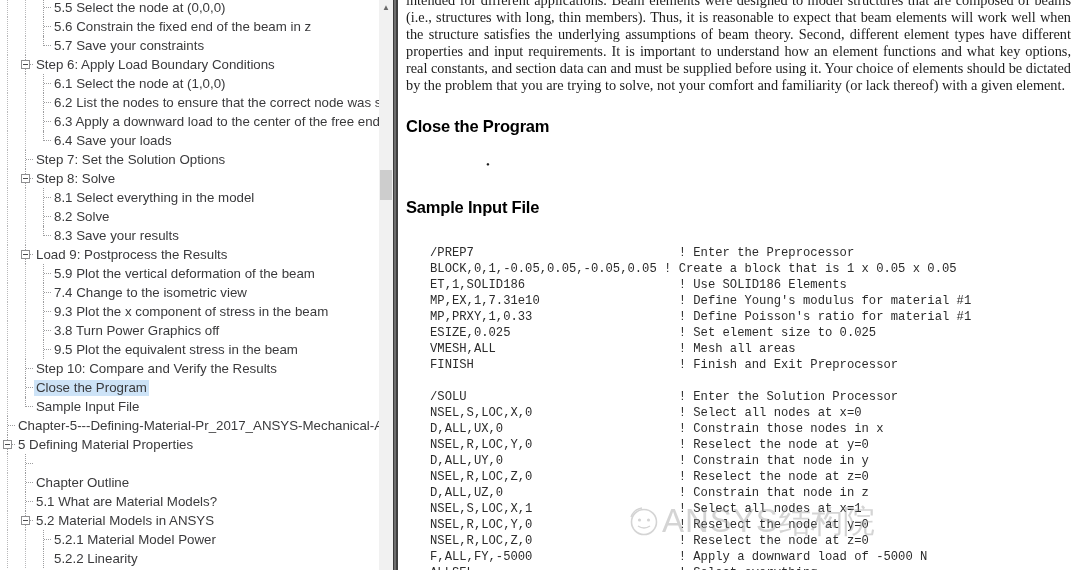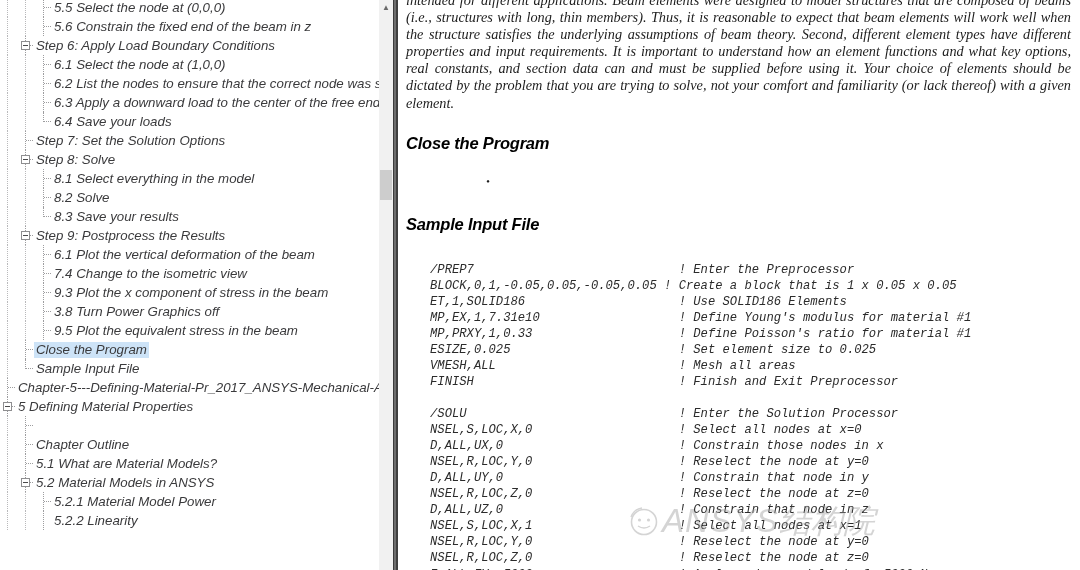--- a/index.html
+++ b/index.html
@@ -8,21 +8,20 @@
     width: 1080px; height: 570px;
     overflow: hidden;
     background: #ffffff;
     font-family: "Liberation Sans", sans-serif;
   }
   #app {
     position: relative;
     width: 1080px; height: 570px;
     display: flex;
     background: #ffffff;
-    font-style: italic;
   }
 
   
   #sidebar {
     position: relative;
     width: 393px;
     height: 570px;
     background: #ffffff;
     overflow: hidden;
   }
@@ -235,20 +234,29 @@
         <div class="node">
           <div class="guides" style="width: 52px;">
             <div class="g" style="left: 7px;"></div>
             <div class="g" style="left: 25px;"></div>
             <div class="vfull" style="left: 43px;"></div>
             <div class="elbow" style="left: 44px;"></div>
           </div>
           <span class="lbl">5.6 Constrain the fixed end of the beam in z</span>
         </div>
         <div class="node">
+          <div class="guides" style="width: 52px;">
+            <div class="g" style="left: 7px;"></div>
+            <div class="g" style="left: 25px;"></div>
+            <div class="vhalf" style="left: 43px;"></div>
+            <div class="elbow" style="left: 44px;"></div>
+          </div>
+          <span class="lbl">5.7 Save your constraints</span>
+        </div>
+        <div class="node">
           <div class="guides" style="width: 34px;">
             <div class="g" style="left: 7px;"></div>
             <div class="vfull" style="left: 25px;"></div>
             <div class="elbow" style="left: 26px;"></div>
             <div class="toggle" style="left: 21px;"></div>
           </div>
           <span class="lbl">Step 6: Apply Load Boundary Conditions</span>
         </div>
         <div class="node">
           <div class="guides" style="width: 52px;">
@@ -330,30 +338,30 @@
           </div>
           <span class="lbl">8.3 Save your results</span>
         </div>
         <div class="node">
           <div class="guides" style="width: 34px;">
             <div class="g" style="left: 7px;"></div>
             <div class="vfull" style="left: 25px;"></div>
             <div class="elbow" style="left: 26px;"></div>
             <div class="toggle" style="left: 21px;"></div>
           </div>
-          <span class="lbl">Step 9: Postprocess the Results</span>
-        </div>
-        <div class="node">
-          <div class="guides" style="width: 52px;">
-            <div class="g" style="left: 7px;"></div>
-            <div class="g" style="left: 25px;"></div>
-            <div class="vfull" style="left: 43px;"></div>
-            <div class="elbow" style="left: 44px;"></div>
-          </div>
-          <span class="lbl">6.1 Plot the vertical deformation of the beam</span>
+          <span class="lbl">Load 9: Postprocess the Results</span>
+        </div>
+        <div class="node">
+          <div class="guides" style="width: 52px;">
+            <div class="g" style="left: 7px;"></div>
+            <div class="g" style="left: 25px;"></div>
+            <div class="vfull" style="left: 43px;"></div>
+            <div class="elbow" style="left: 44px;"></div>
+          </div>
+          <span class="lbl">5.9 Plot the vertical deformation of the beam</span>
         </div>
         <div class="node">
           <div class="guides" style="width: 52px;">
             <div class="g" style="left: 7px;"></div>
             <div class="g" style="left: 25px;"></div>
             <div class="vfull" style="left: 43px;"></div>
             <div class="elbow" style="left: 44px;"></div>
           </div>
           <span class="lbl">7.4 Change to the isometric view</span>
         </div>
@@ -376,20 +384,28 @@
           <span class="lbl">3.8 Turn Power Graphics off</span>
         </div>
         <div class="node">
           <div class="guides" style="width: 52px;">
             <div class="g" style="left: 7px;"></div>
             <div class="g" style="left: 25px;"></div>
             <div class="vfull" style="left: 43px;"></div>
             <div class="elbow" style="left: 44px;"></div>
           </div>
           <span class="lbl">9.5 Plot the equivalent stress in the beam</span>
+        </div>
+        <div class="node">
+          <div class="guides" style="width: 34px;">
+            <div class="g" style="left: 7px;"></div>
+            <div class="vfull" style="left: 25px;"></div>
+            <div class="elbow" style="left: 26px;"></div>
+          </div>
+          <span class="lbl">Step 10: Compare and Verify the Results</span>
         </div>
         <div class="node sel">
           <div class="guides" style="width: 34px;">
             <div class="g" style="left: 7px;"></div>
             <div class="vfull" style="left: 25px;"></div>
             <div class="elbow" style="left: 26px;"></div>
           </div>
           <span class="lbl">Close the Program</span>
         </div>
         <div class="node">

